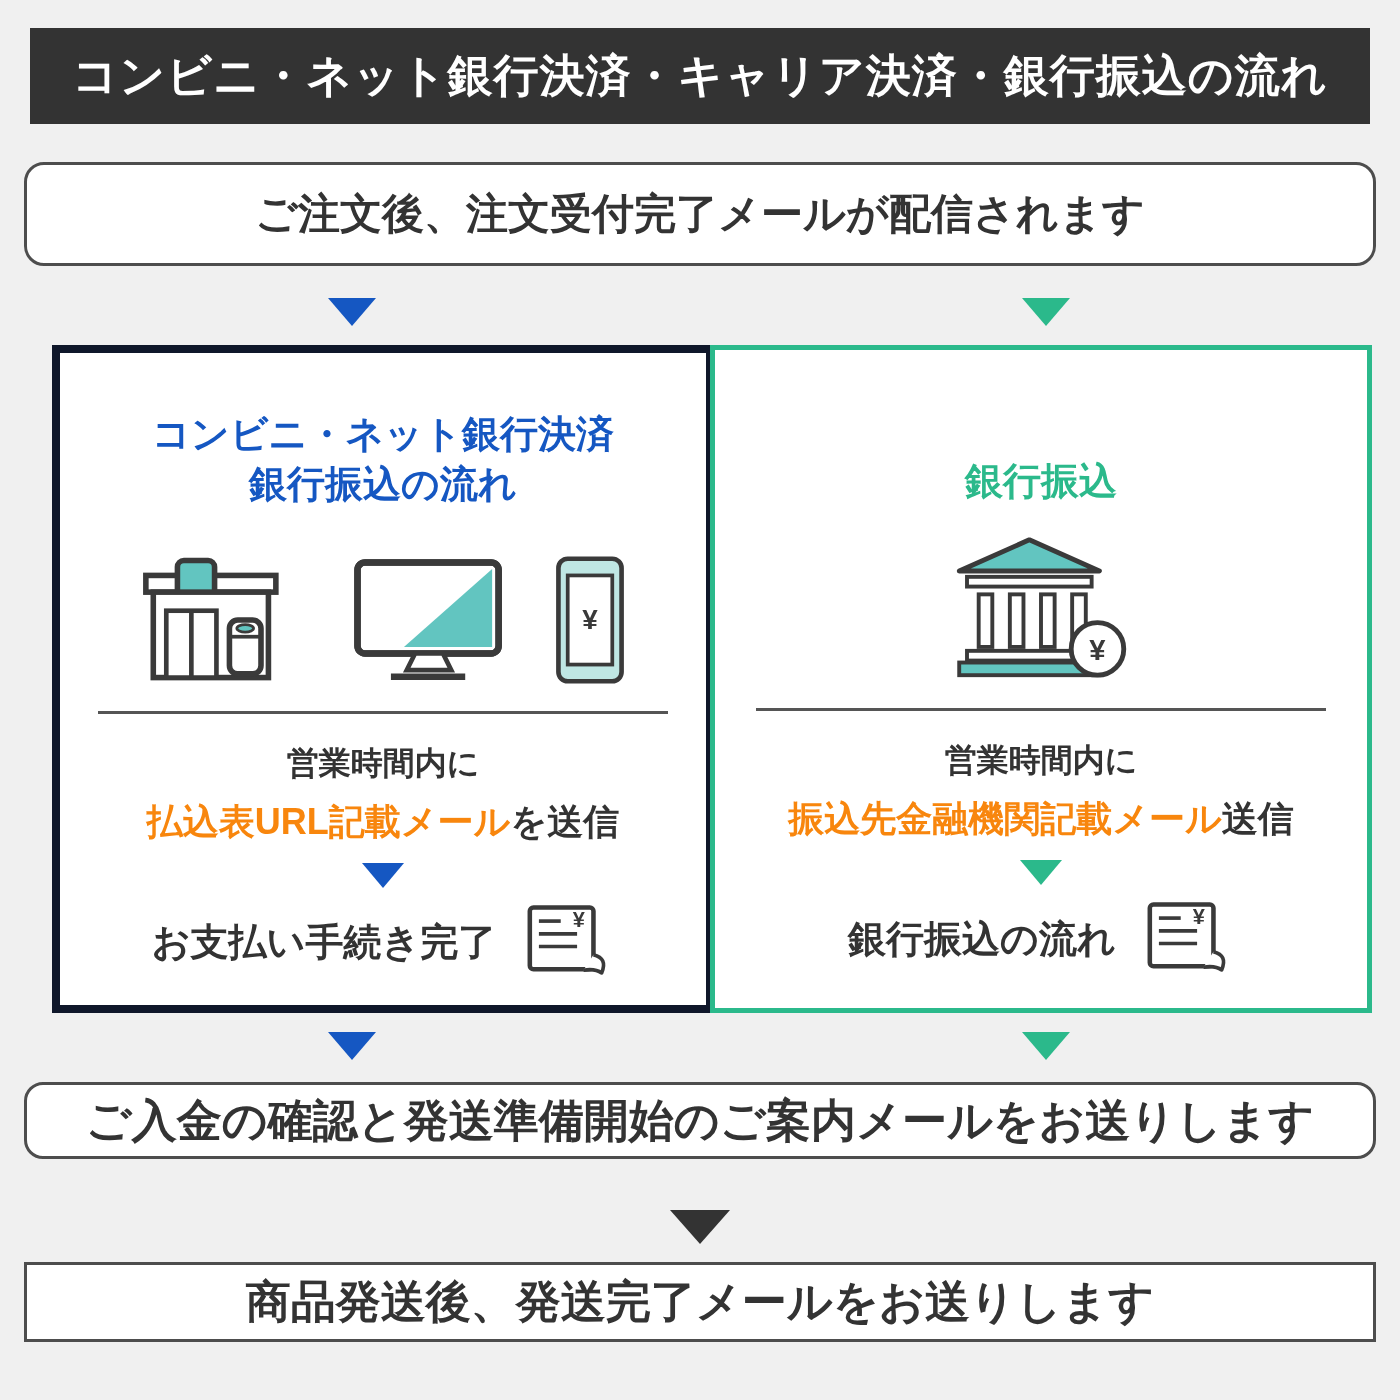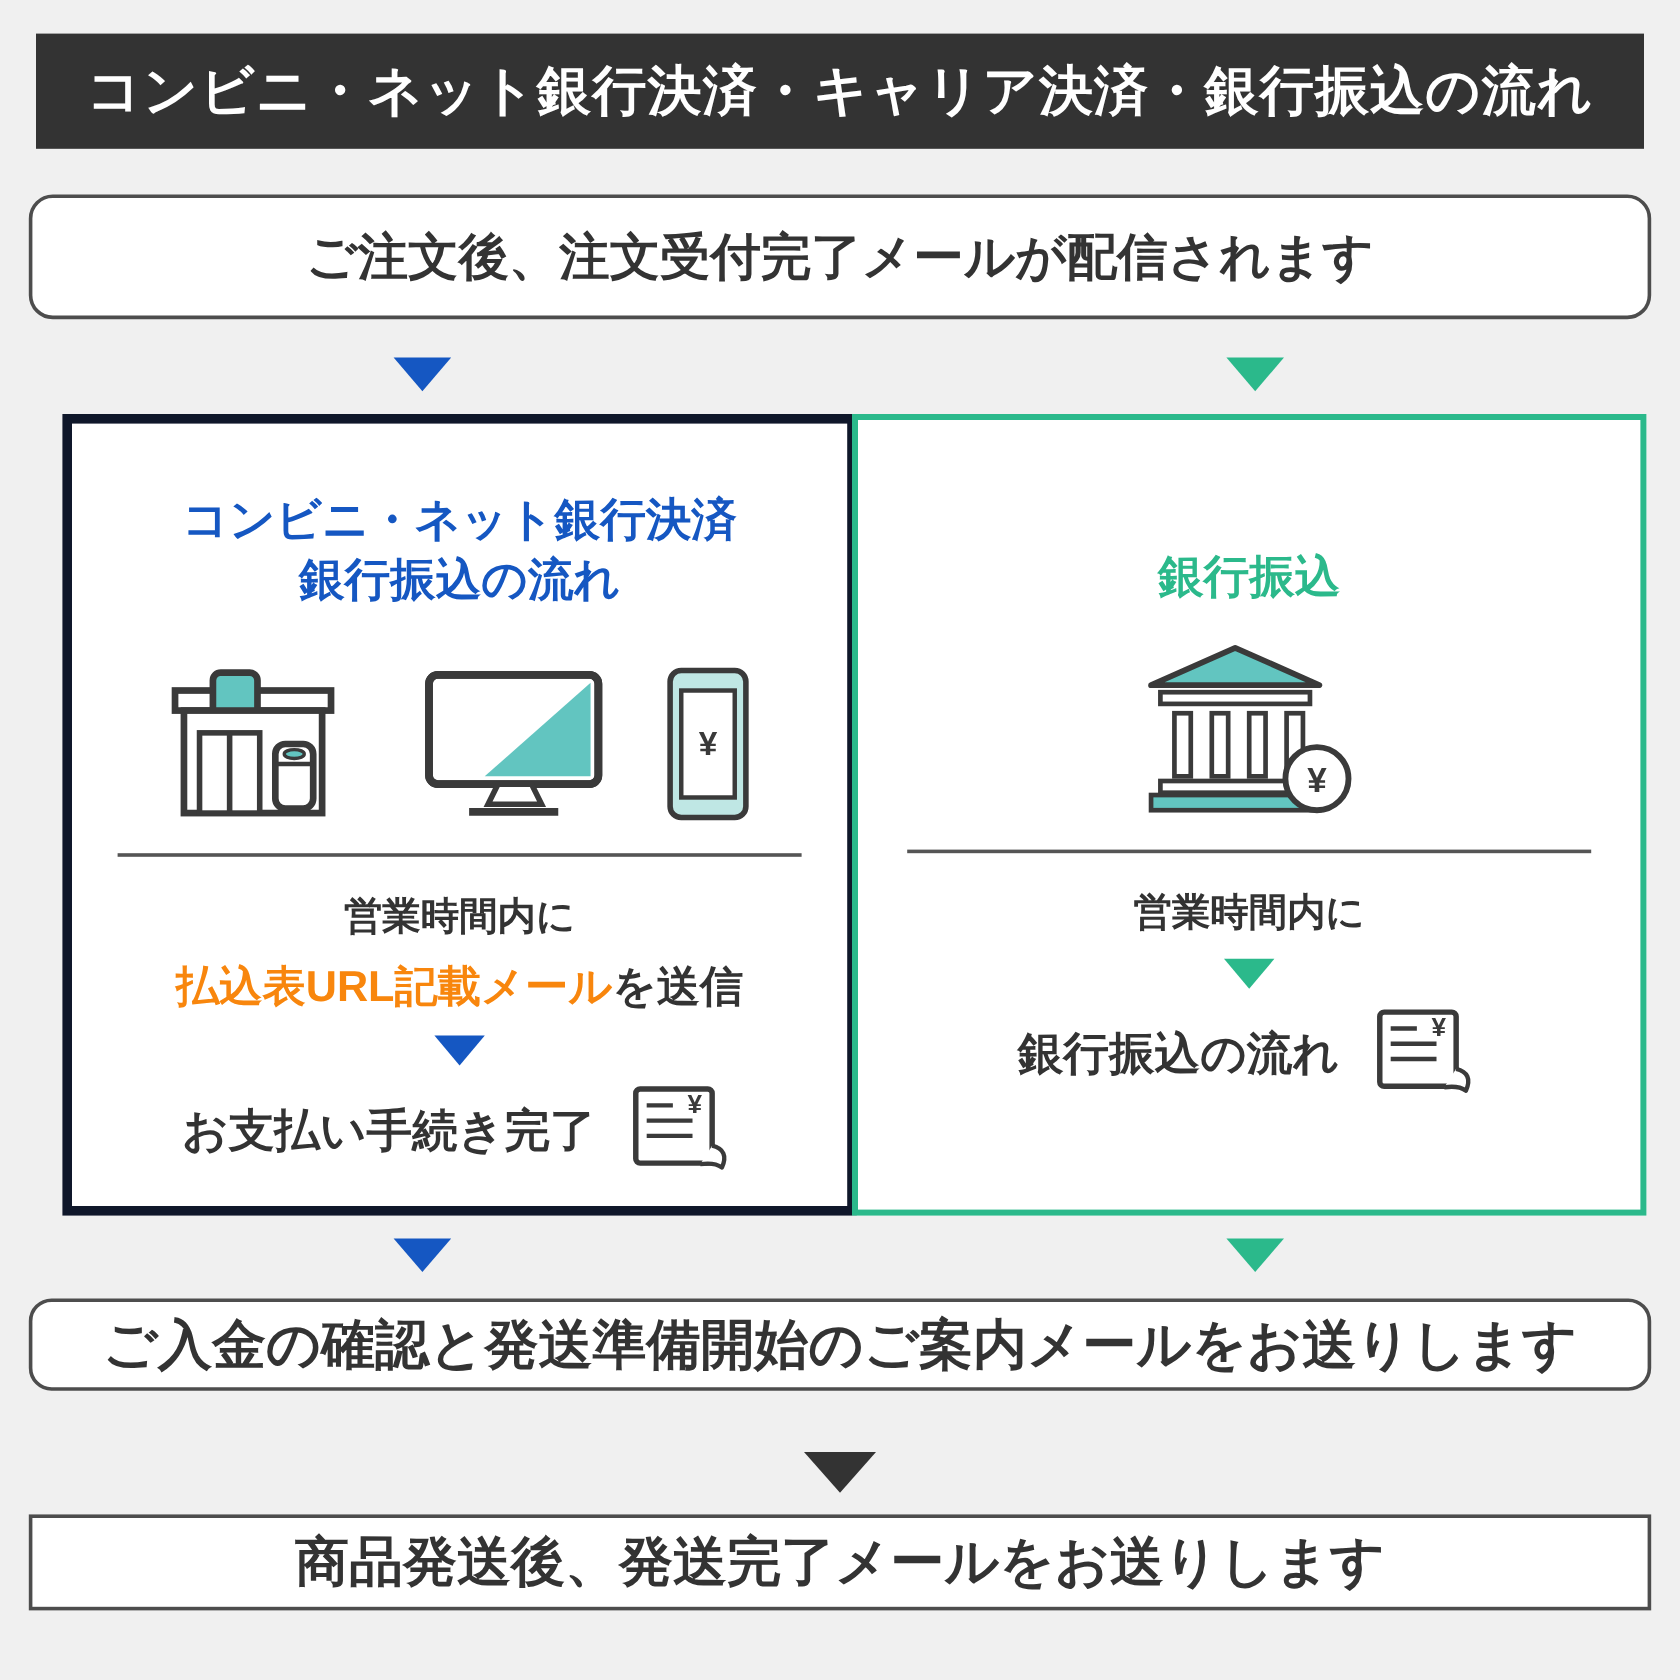--- a/index.html
+++ b/index.html
@@ -149,20 +149,23 @@
         <rect x="14" y="120" width="128" height="10" fill="#fff" stroke="#3a3a3a" stroke-width="4"></rect>
         <rect x="6" y="132" width="144" height="13" fill="#62c5c0" stroke="#3a3a3a" stroke-width="4"></rect>
         <circle cx="148" cy="118" r="27" fill="#fff" stroke="#3a3a3a" stroke-width="5"></circle>
         <text x="148" y="129" font-size="30" text-anchor="middle" fill="#3a3a3a">¥</text>
       </svg>
     </div>
 
     <div class="divider"></div>
 
     <div class="timing">営業時間内に</div>
+    <div class="mail-line">
+      <span class="mail-highlight">振込先金融機関記載メール</span><span>送信</span>
+    </div>
 
     <div class="tri green inline"></div>
 
     <div class="done-row">
       <span>銀行振込の流れ</span>
 
       <svg viewBox="0 0 100 88" width="92" height="80">
         <rect x="8" y="6" width="70" height="68" rx="4" fill="#fff" stroke="#3a3a3a" stroke-width="5"></rect>
         <path d="M78 58 q16 4 9 20 q-7 -5 -20 -3" fill="#fff" stroke="#3a3a3a" stroke-width="4" stroke-linejoin="round"></path>
         <line x1="18" y1="21" x2="42" y2="21" stroke="#3a3a3a" stroke-width="4"></line>

